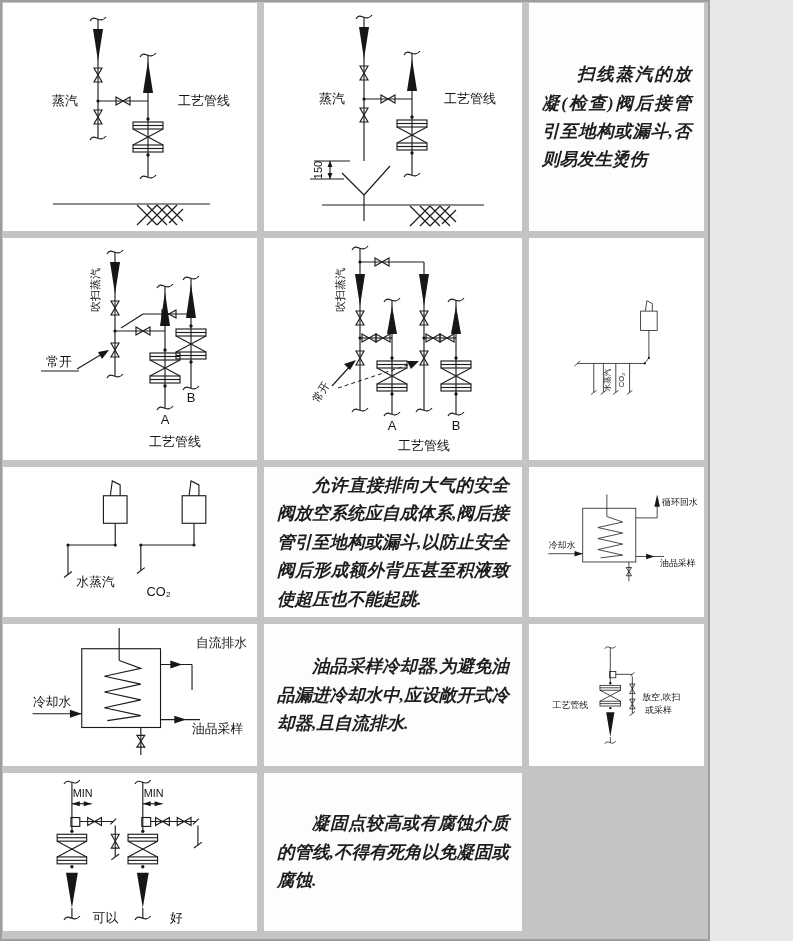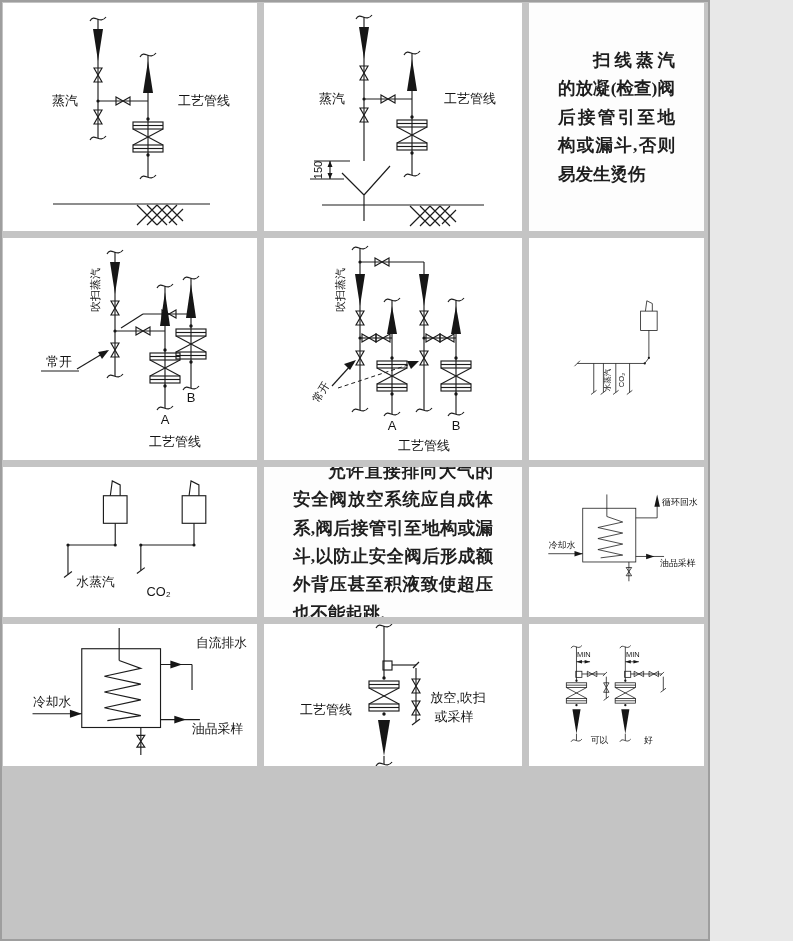--- a/index.html
+++ b/index.html
@@ -11,21 +11,21 @@
     grid-template-columns:254px 258px 1fr;
     grid-template-rows:228px 222px 150px 142px 1fr;
     gap:7px;
     font-family:"Liberation Sans",sans-serif;
   }
   .cell{background:#ffffff;overflow:hidden;display:flex;align-items:center;justify-content:center;}
   .notecell{background:#fdfdfd;align-items:center;padding:8px 13px;box-sizing:border-box;}
   .note{
     font-family:"Liberation Serif",serif;
     font-size:17.5px;line-height:1.62;font-weight:600;color:#1e1e1e;
-    text-align:justify;text-indent:2em;margin:16px;width:100%;
+    text-align:justify;text-indent:2em;margin:0;width:100%;font-style:italic;
   }
   svg{display:block;}
   .ln{stroke:#1c1c1c;fill:none;stroke-width:1.15;}
   .fl{fill:#161616;stroke:none;}
   .dash{stroke:#1c1c1c;fill:none;stroke-width:1;stroke-dasharray:4 3;}
   .dlbl{font-family:"Liberation Sans",sans-serif;font-size:13px;fill:#141414;}
   .dsm{font-family:"Liberation Sans",sans-serif;font-size:11px;fill:#141414;}
 </style>
 </head>
 <body>
@@ -288,20 +288,23 @@
       <polygon class="fl" points="80,90 68,86 68,94"></polygon>
       <text class="dlbl" text-anchor="middle" x="50" y="82">冷却水</text>
       <line class="ln" x1="160" y1="96" x2="200" y2="96"></line>
       <polygon class="fl" points="186,96 174,92 174,100"></polygon>
       <text class="dlbl" text-anchor="middle" x="218" y="110">油品采样</text>
       <line class="ln" x1="140" y1="104" x2="140" y2="132"></line>
       <path class="ln" d="M136,112 L144,112 L136,124 L144,124 Z"></path>
     </svg>
   </div>
 
+  <div class="cell notecell">
+    <p class="note">油品采样冷却器,为避免油品漏进冷却水中,应设敞开式冷却器,且自流排水.</p>
+  </div>
 
   <div class="cell">
     <svg width="254" height="158" viewBox="0 0 254 158">
       <use href="#brk" x="118" y="10"></use>
       <line class="ln" x1="118" y1="10" x2="118" y2="62"></line>
       <rect class="ln" x="117" y="45" width="9" height="9"></rect>
       <line class="ln" x1="126" y1="49" x2="150" y2="49"></line>
       <line class="ln" x1="147" y1="52" x2="153" y2="46"></line>
       <line class="ln" x1="150" y1="52" x2="150" y2="106"></line>
       <use href="#vv" x="150" y="70"></use>
@@ -353,14 +356,17 @@
       <line class="ln" x1="198" y1="52" x2="198" y2="72"></line>
       <line class="ln" x1="194" y1="75" x2="202" y2="69"></line>
       <use href="#gv" x="142" y="58"></use>
       <polygon class="fl" points="136,100 148,100 142,136"></polygon>
       <line class="ln" x1="142" y1="136" x2="142" y2="146"></line>
       <use href="#brk" x="142" y="146"></use>
       <text class="dlbl" text-anchor="middle" x="176" y="150">好</text>
     </svg>
   </div>
 
+  <div class="cell notecell">
+    <p class="note">凝固点较高或有腐蚀介质的管线,不得有死角以免凝固或腐蚀.</p>
+  </div>
 
 </div>
 
 </body></html>

